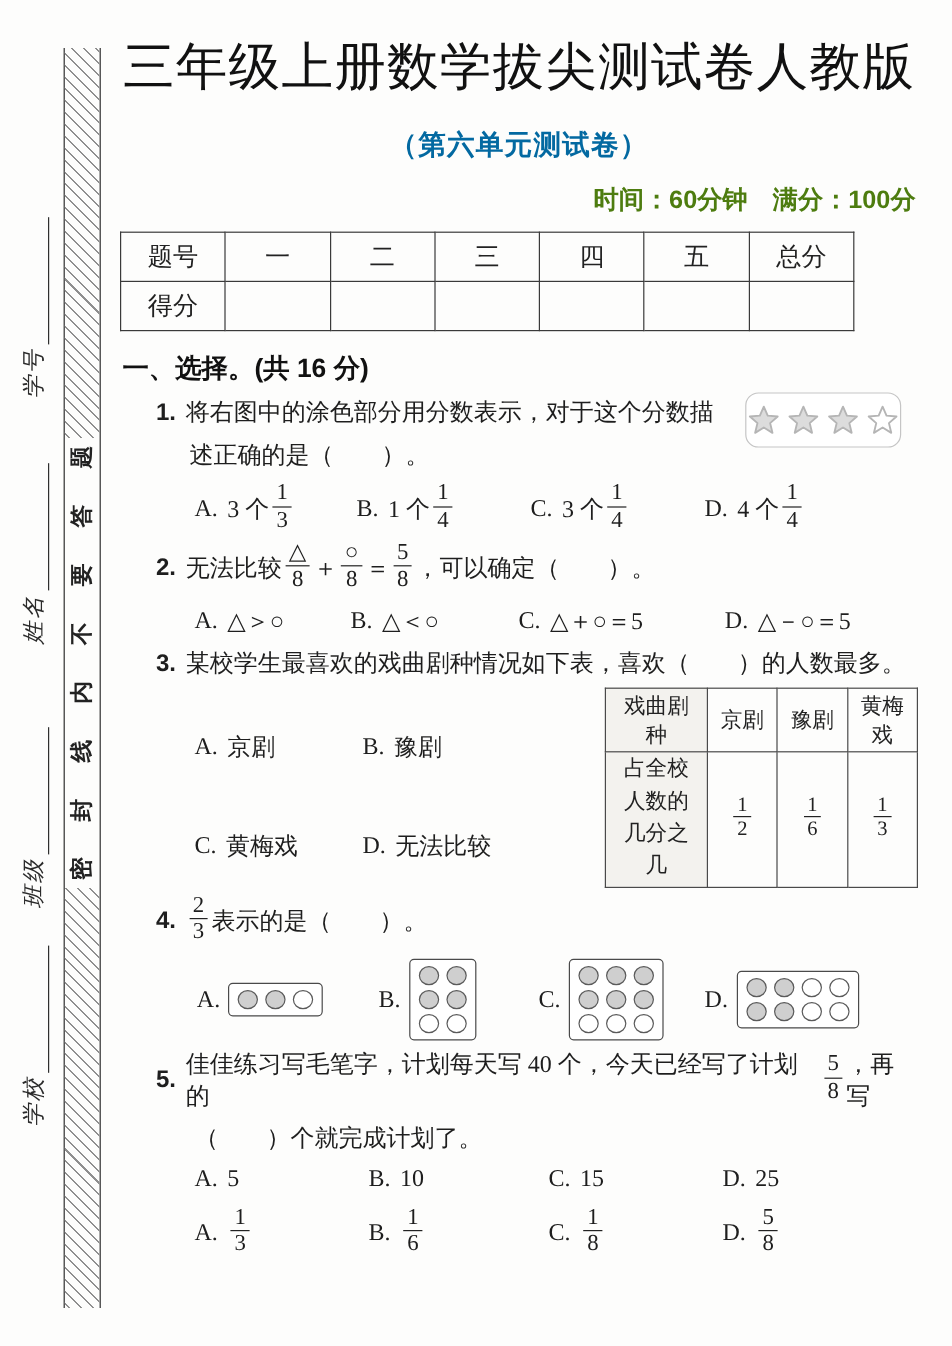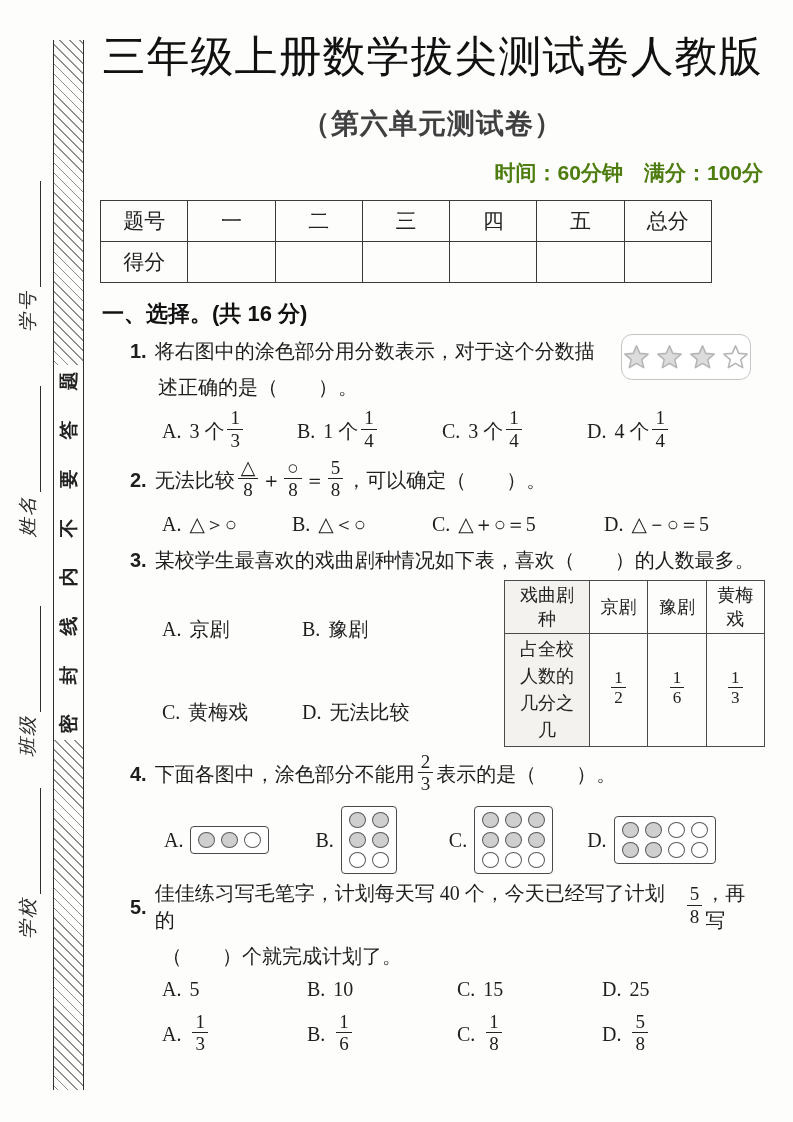--- a/index.html
+++ b/index.html
@@ -43,21 +43,21 @@
   .sfield.f2{top:658px;}
   .sfield.f3{top:840px;}
 
   
   .main{position:absolute;left:100px;top:0;width:665px;height:1122px;}
   .title{
     margin:32px 0 0 0;text-align:center;font-size:43px;font-weight:400;color:#111;
     font-family:"Liberation Sans","DejaVu Sans",sans-serif;letter-spacing:1px;line-height:1.15;
   }
   .subtitle{
-    margin:24px 0 0 0;text-align:center;font-size:28px;font-weight:900;color:#404040;
+    margin:24px 0 0 0;text-align:center;font-size:23px;font-weight:900;color:#0369a1;
     font-family:"Liberation Sans","DejaVu Sans",sans-serif;letter-spacing:1px;
   }
   .meta{
     margin:16px 2px 0 0;text-align:right;font-size:21px;font-weight:700;color:#4d7c0f;
     font-family:"Liberation Sans","DejaVu Sans",sans-serif;
   }
   table.score{
     margin-top:13px;border-collapse:collapse;width:612px;table-layout:fixed;
   }
   table.score td{
@@ -92,21 +92,21 @@
     position:absolute;right:14px;top:-4px;width:128px;height:44px;
     border:1.6px solid #c5c5c5;border-radius:11px;display:flex;align-items:center;
     justify-content:center;gap:6px;background:#fff;
   }
 
   
   .q3row{display:flex;margin:4px 0 0 30px;}
   .q3opts{display:grid;grid-template-columns:140px 190px;row-gap:16px;margin:18px 0 0 32px;flex:0 0 auto;}
   table.opera{border-collapse:collapse;margin-left:12px;margin-top:2px;}
   table.opera td{border:1.3px solid #4a4a4a;text-align:center;font-size:18px;color:#222;padding:2px 6px;}
-  table.opera td.shade{background:var(--table-shade,#f3f2ee);}
+  table.opera td.shade{background:var(--table-shade,#f3f2ee);font-family:Liberation Mono, monospace;}
   table.opera .c0{width:108px;} table.opera .cn{width:62px;}
   table.opera tr.hdr td{height:28px;}
   table.opera tr.dat td{height:58px;}
   .two-line{line-height:1.5;font-size:17px;}
 
   
   .figrow{display:flex;align-items:center;margin:10px 0 0 64px;}
   .figpair{display:flex;align-items:center;}
   .figlabel{margin-right:7px;}
   .cbox{
@@ -334,21 +334,20 @@
                   </span></td>
           </tr>
         </tbody>
           </table>
       </div>
     </div>
 
     <div class="question">
       <div class="eqline">
         <span class="qnum">4.</span>
-        <span>下面各图中，涂色部分不能用</span>
         <span class="frac">
             <span class="fn">2</span>
             <span class="fd">3</span>
           </span>
         <span>表示的是（　　）。</span>
       </div>
       <div class="figrow">
         <span class="figpair gapA">
           <span class="figlabel">A.</span>
           <span class="cbox">

